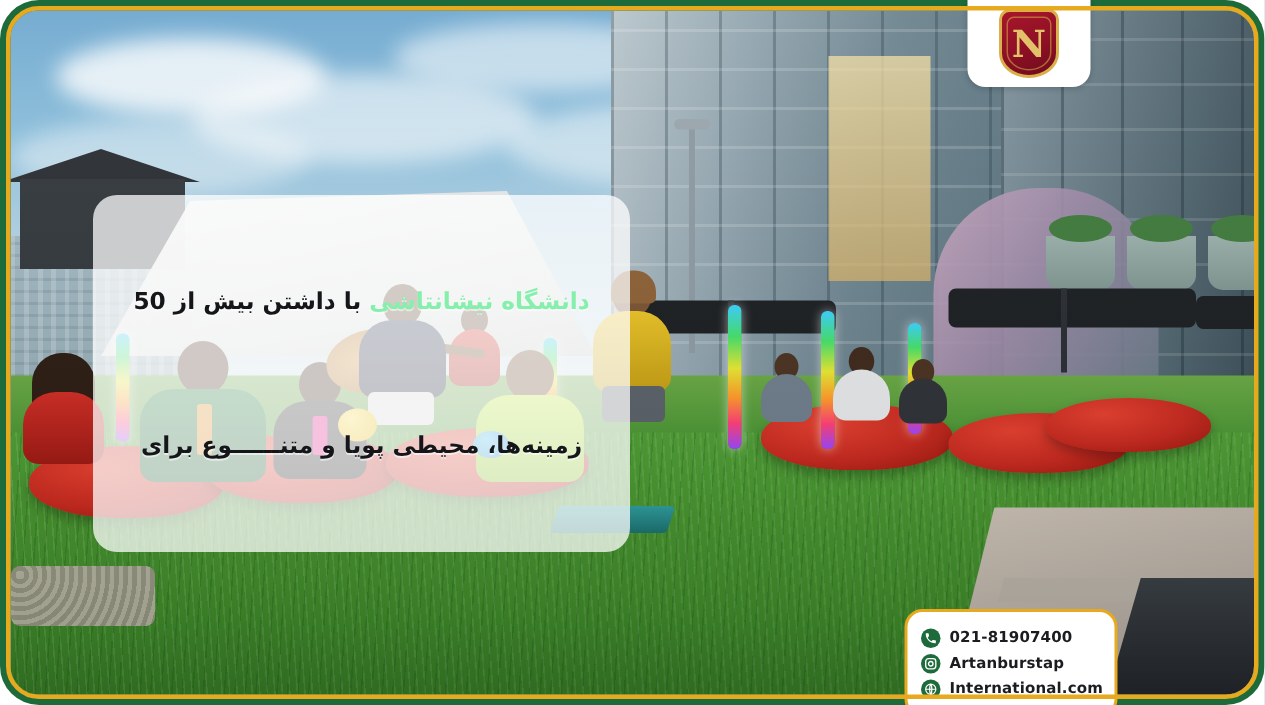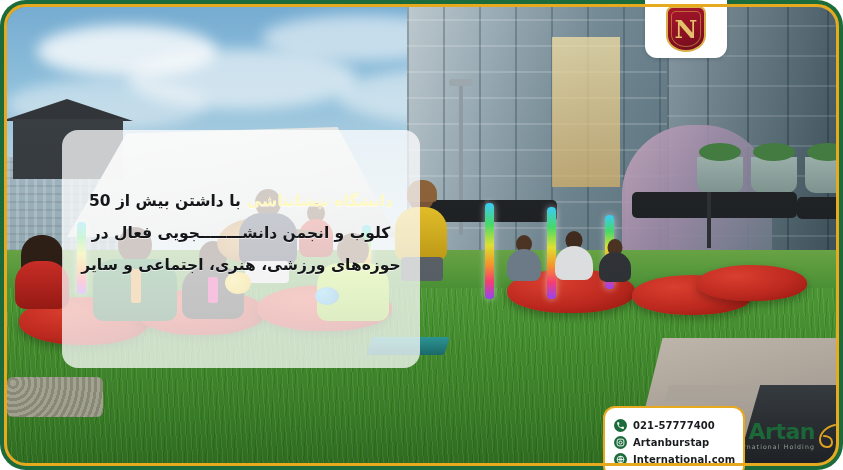--- a/index.html
+++ b/index.html
@@ -372,21 +372,21 @@
     text-align:center;
     font-family:"DejaVu Sans", sans-serif;
     font-size:15.5px;
     font-weight:bold;
     line-height:2.05;
     color:#15161a;
     text-shadow:0 1px 0 rgba(255,255,255,.55);
     width:100%;
   }
   #headline .hl {
-    color:#fef9c3;
+    color:#86efac;
   }
 
   
   #contact-card {
     position:absolute;
     left:603px; bottom:-8px;
     width:142px; height:72px;
     background:#ffffff;
     border:2px solid #e7a91e;
     border-radius:12px;
@@ -572,35 +572,35 @@
 
   <div id="uni-badge">
     <div class="shield">
       <span class="shield-letter">N</span>
     </div>
   </div>
 
   <div id="text-panel">
     <div id="headline">
       <span class="hl">دانشگاه نیشانتاشی</span><span> با داشتن بیش از 50</span><br>
-      <span>کلوب و انجمن دانشــــــــجویی فعال در</span><br>
-      <span>حوزه‌های ورزشی، هنری، اجتماعی و سایر</span><br>
       <br>
+      <br>
+      <span>زمینه‌ها، محیطی پویا و متنــــــوع برای</span><br>
     </div>
   </div>
 
   <div id="contact-card">
 
     <div class="contact-row">
       <span class="cicon">
         <svg width="9" height="9" viewBox="0 0 24 24" fill="#ffffff" aria-hidden="true">
           <path d="M6.6 10.8c1.4 2.8 3.8 5.2 6.6 6.6l2.2-2.2c.3-.3.7-.4 1-.2 1.1.4 2.3.6 3.6.6.6 0 1 .4 1 1V20c0 .6-.4 1-1 1C10.6 21 3 13.4 3 4c0-.6.4-1 1-1h3.4c.6 0 1 .4 1 1 0 1.3.2 2.5.6 3.6.1.3 0 .7-.2 1l-2.2 2.2z"></path>
         </svg>
       </span>
-      <span class="ctext">021-57777400</span>
+      <span class="ctext">021-81907400</span>
     </div>
 
     <div class="contact-row">
       <span class="cicon">
         <svg width="9" height="9" viewBox="0 0 24 24" fill="none" stroke="#ffffff" stroke-width="2.4" aria-hidden="true">
           <rect x="3" y="3" width="18" height="18" rx="5"></rect>
           <circle cx="12" cy="12" r="4"></circle>
         </svg>
       </span>
       <span class="ctext">Artanburstap</span>
@@ -610,26 +610,15 @@
       <span class="cicon">
         <svg width="9" height="9" viewBox="0 0 24 24" fill="none" stroke="#ffffff" stroke-width="2.2" aria-hidden="true">
           <circle cx="12" cy="12" r="9"></circle>
           <path d="M3 12h18M12 3c2.6 3 2.6 15 0 18M12 3c-2.6 3-2.6 15 0 18"></path>
         </svg>
       </span>
       <span class="ctext">International.com</span>
     </div>
   </div>
 
-  <div id="artan-logo">
-    <span class="artan-mark">
-      <svg width="20" height="26" viewBox="0 0 20 26" fill="none" aria-hidden="true">
-        <path d="M17 2C8 4 2 10 2 17c0 4 3 7 7 7 3 0 5-2 5-5 0-4-4-6-8-6" stroke="#e7a91e" stroke-width="2" stroke-linecap="round"></path>
-      </svg>
-    </span>
-    <span class="artan-words">
-      <span class="artan-name">Artan</span>
-      <span class="artan-sub">International Holding</span>
-    </span>
-  </div>
 
   <div id="gold-ring"></div>
 </div>
 
 </body></html>

